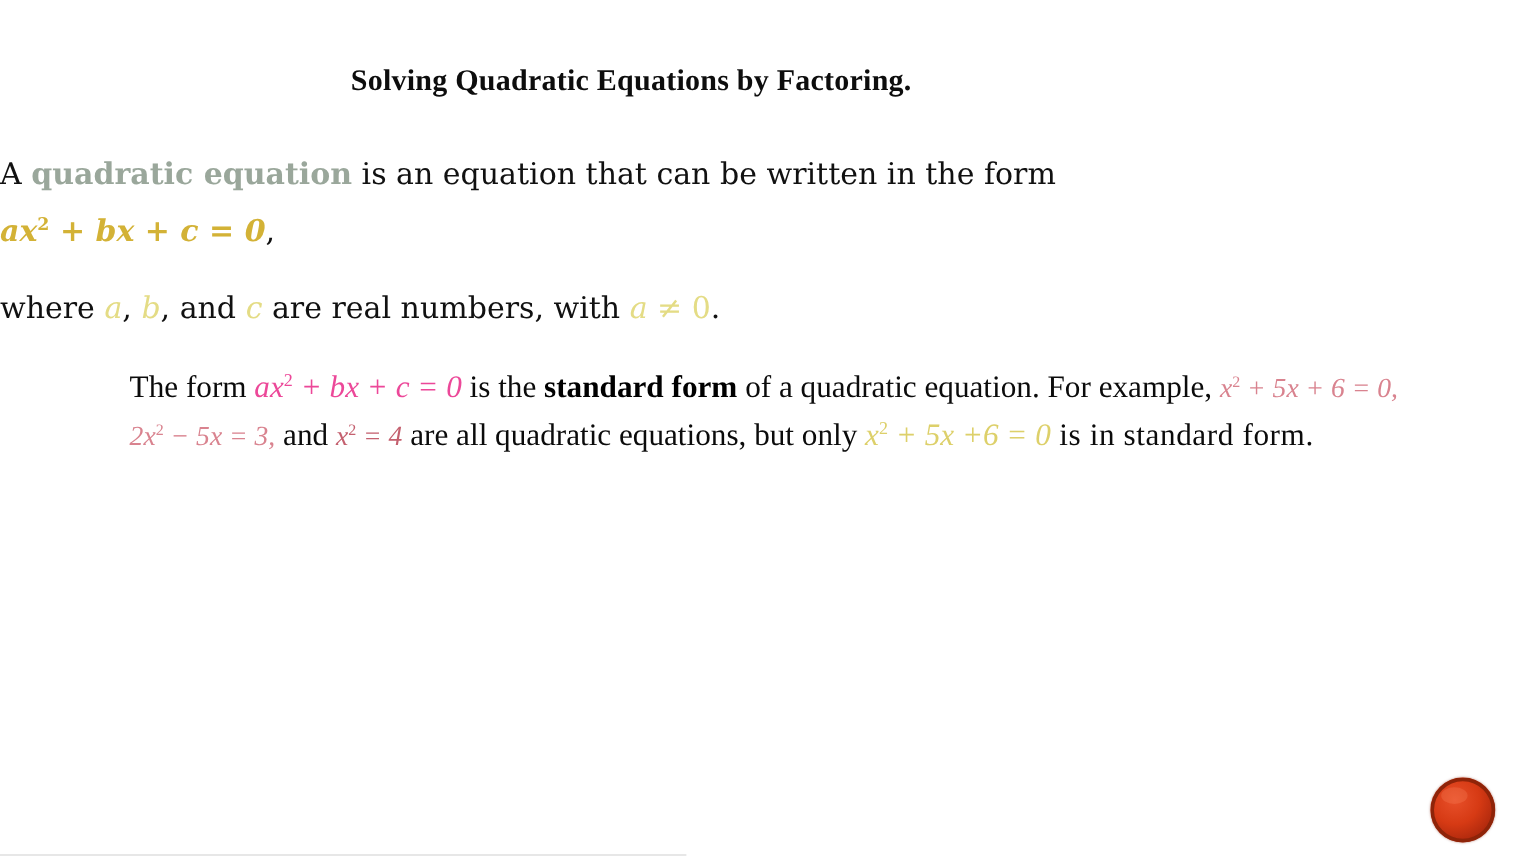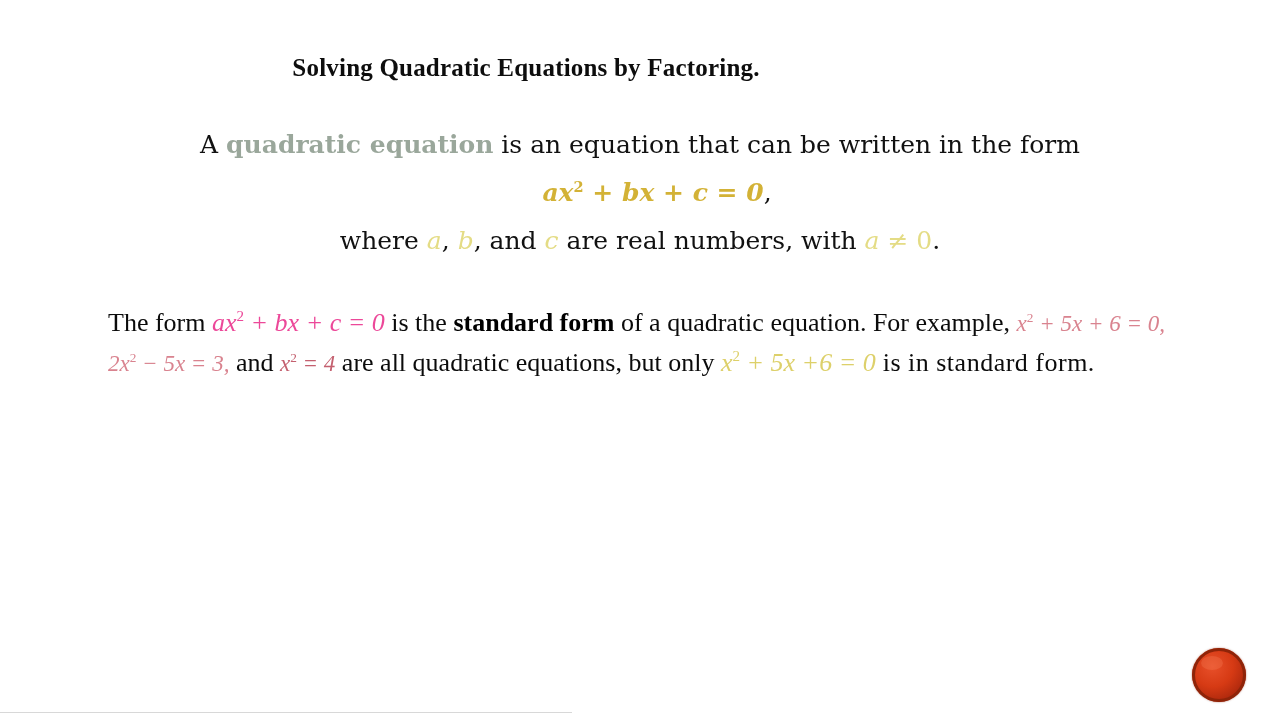--- a/index.html
+++ b/index.html
@@ -39,29 +39,28 @@
     color: #0d0d0d;
     white-space: nowrap;
   }
 
   
   .def-block {
     position: absolute;
     top: 122px;
     left: 0;
     width: 1280px;
-    text-align: center;
     font-family: "DejaVu Serif", "Liberation Serif", serif;
     font-size: 25px;
     line-height: 46px;
     color: #111111;
   }
   .def-line { white-space: nowrap; }
-  .def-line-2 { margin-top: 2px; padding-left: 34px; }
-  .def-line-3 { margin-top: 2px; }
+  .def-line-2 { margin-top: 2px; }
+  .def-line-3 { margin-top: 18px; }
 
   .kw-sage {
     color: #9aa79b;
     font-weight: bold;
   }
   .formula-gold {
     color: #d3b236;
     font-weight: bold;
     font-style: italic;
   }

